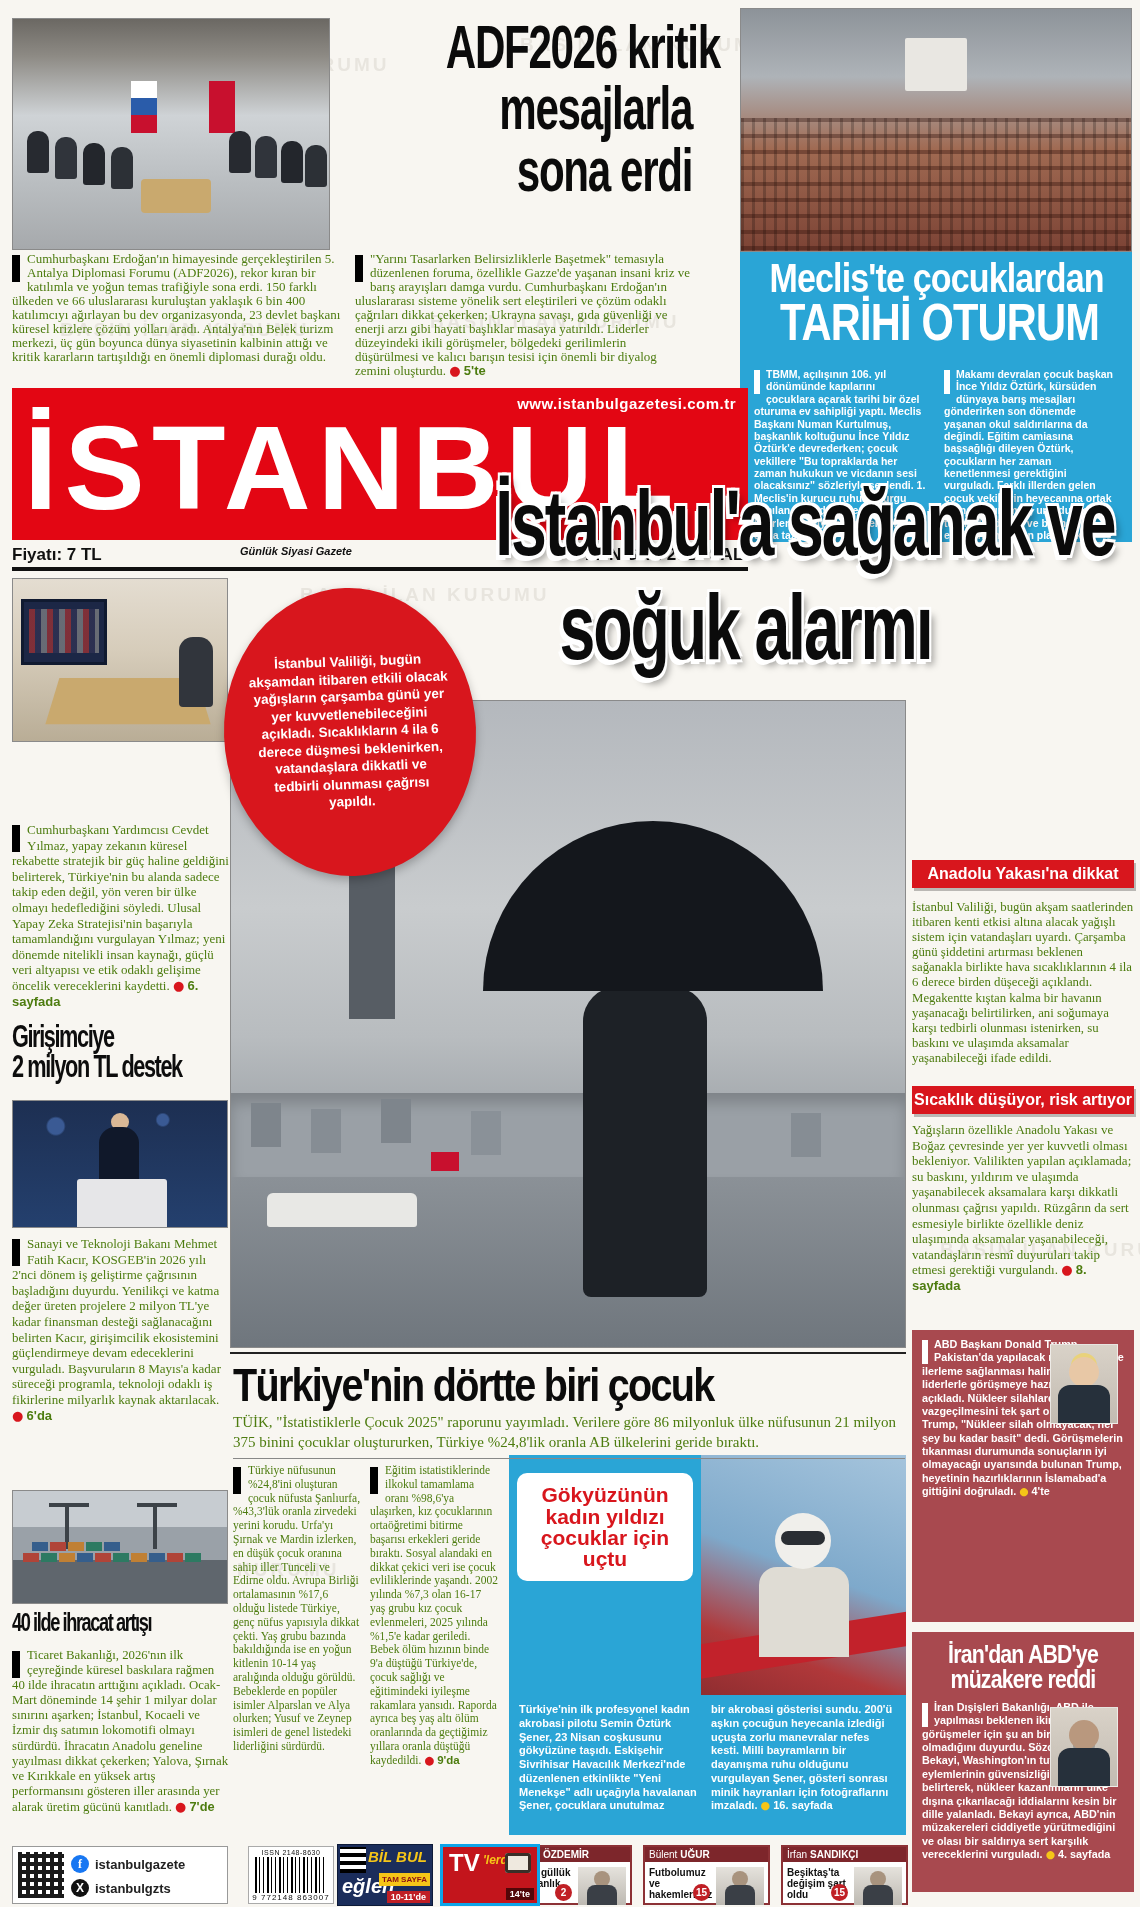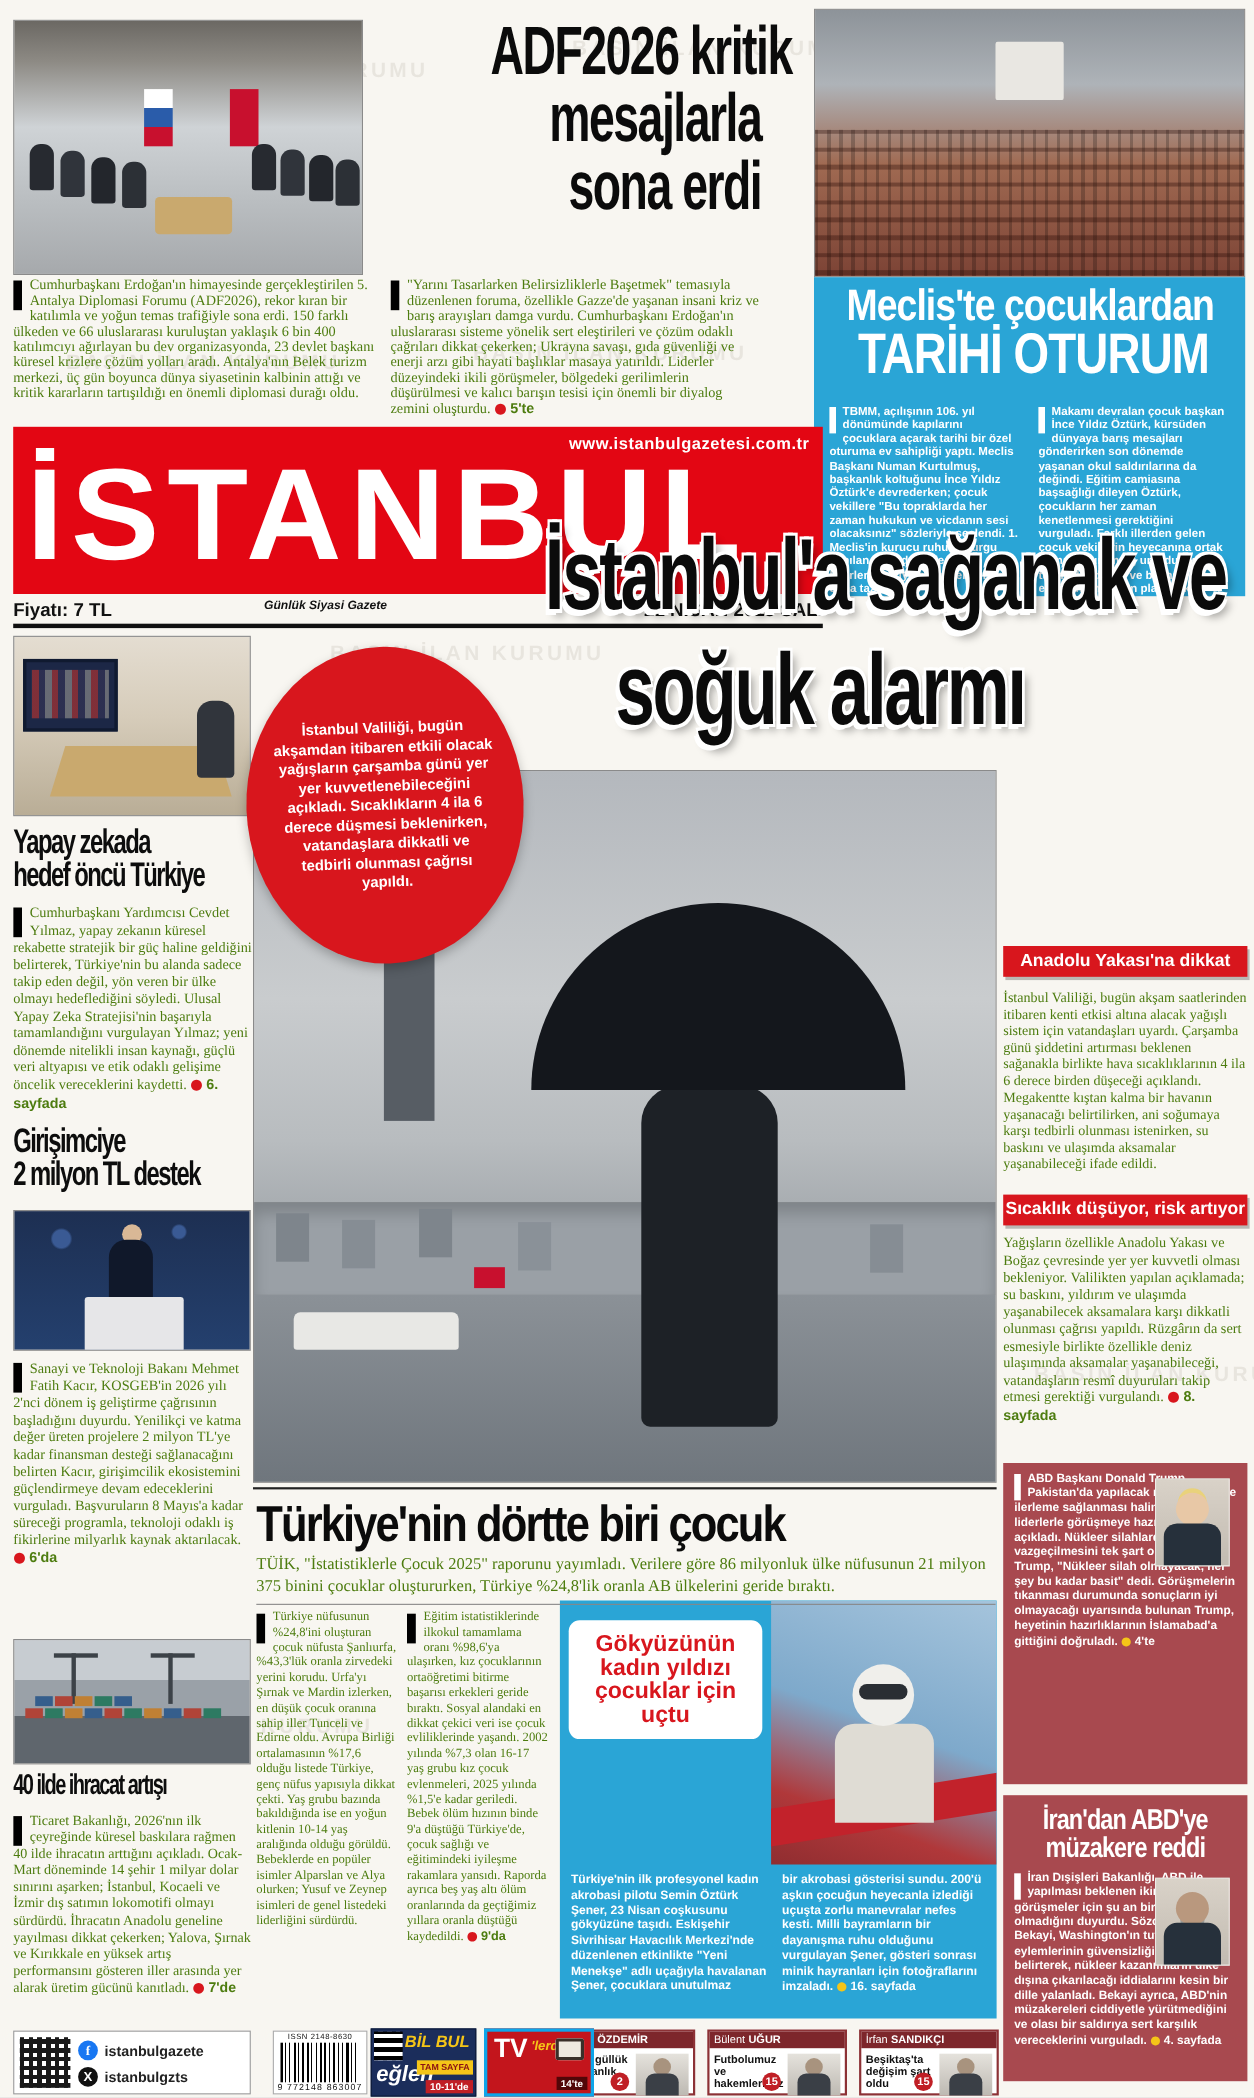--- a/index.html
+++ b/index.html
@@ -262,24 +262,20 @@
   <div id="mh-date">21 NİSAN 2018 SALI</div>
   <div id="mh-rule"></div>
 
   <div class="ph" id="yapay-photo">
     <div id="yp-screen">
         <i></i>
       </div>
     <div id="yp-table"></div>
     <div id="yp-man"></div>
   </div>
-  <div class="sideh" id="yapay-headline">
-    <span class="cx">Yapay zekada</span>
-    <span class="cx">hedef öncü Türkiye</span>
-  </div>
   <div class="serif" id="yapay-body">
     <span class="lb"></span><span>Cumhurbaşkanı Yardımcısı Cevdet Yılmaz, yapay zekanın küresel rekabette stratejik bir güç haline geldiğini belirterek, Türkiye'nin bu alanda sadece takip eden değil, yön veren bir ülke olmayı hedeflediğini söyledi. Ulusal Yapay Zeka Stratejisi'nin başarıyla tamamlandığını vurgulayan Yılmaz; yeni dönemde nitelikli insan kaynağı, güçlü veri altyapısı ve etik odaklı gelişime öncelik vereceklerini kaydetti.</span>
     <span class="dot red"></span> <span class="ref">6. sayfada</span>
   </div>
 
   <div class="sideh" id="girisim-headline">
     <span class="cx">Girişimciye</span>
     <span class="cx">2 milyon TL destek</span>
   </div>
   <div class="ph" id="girisim-photo">

